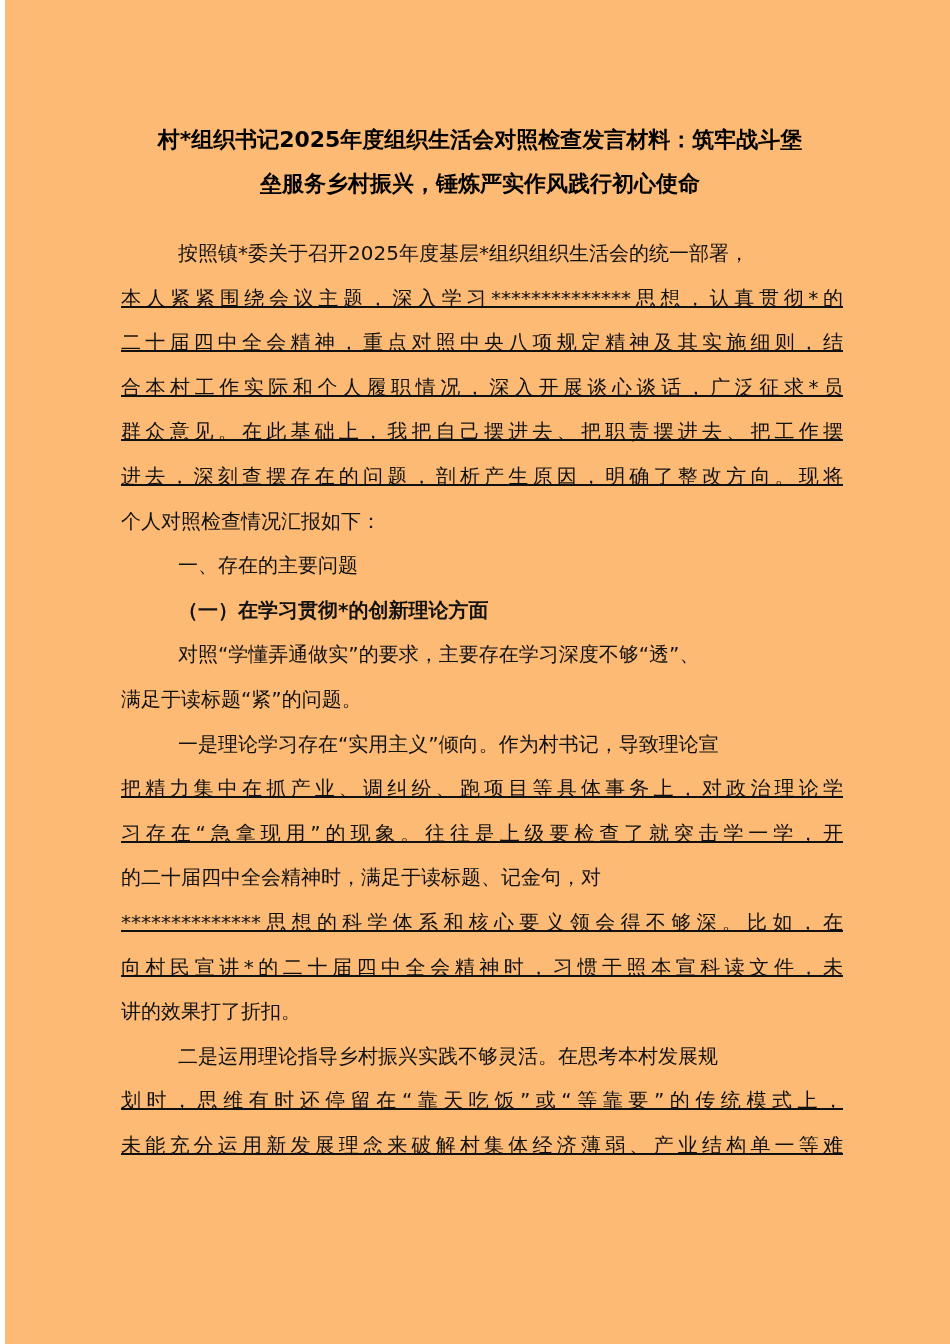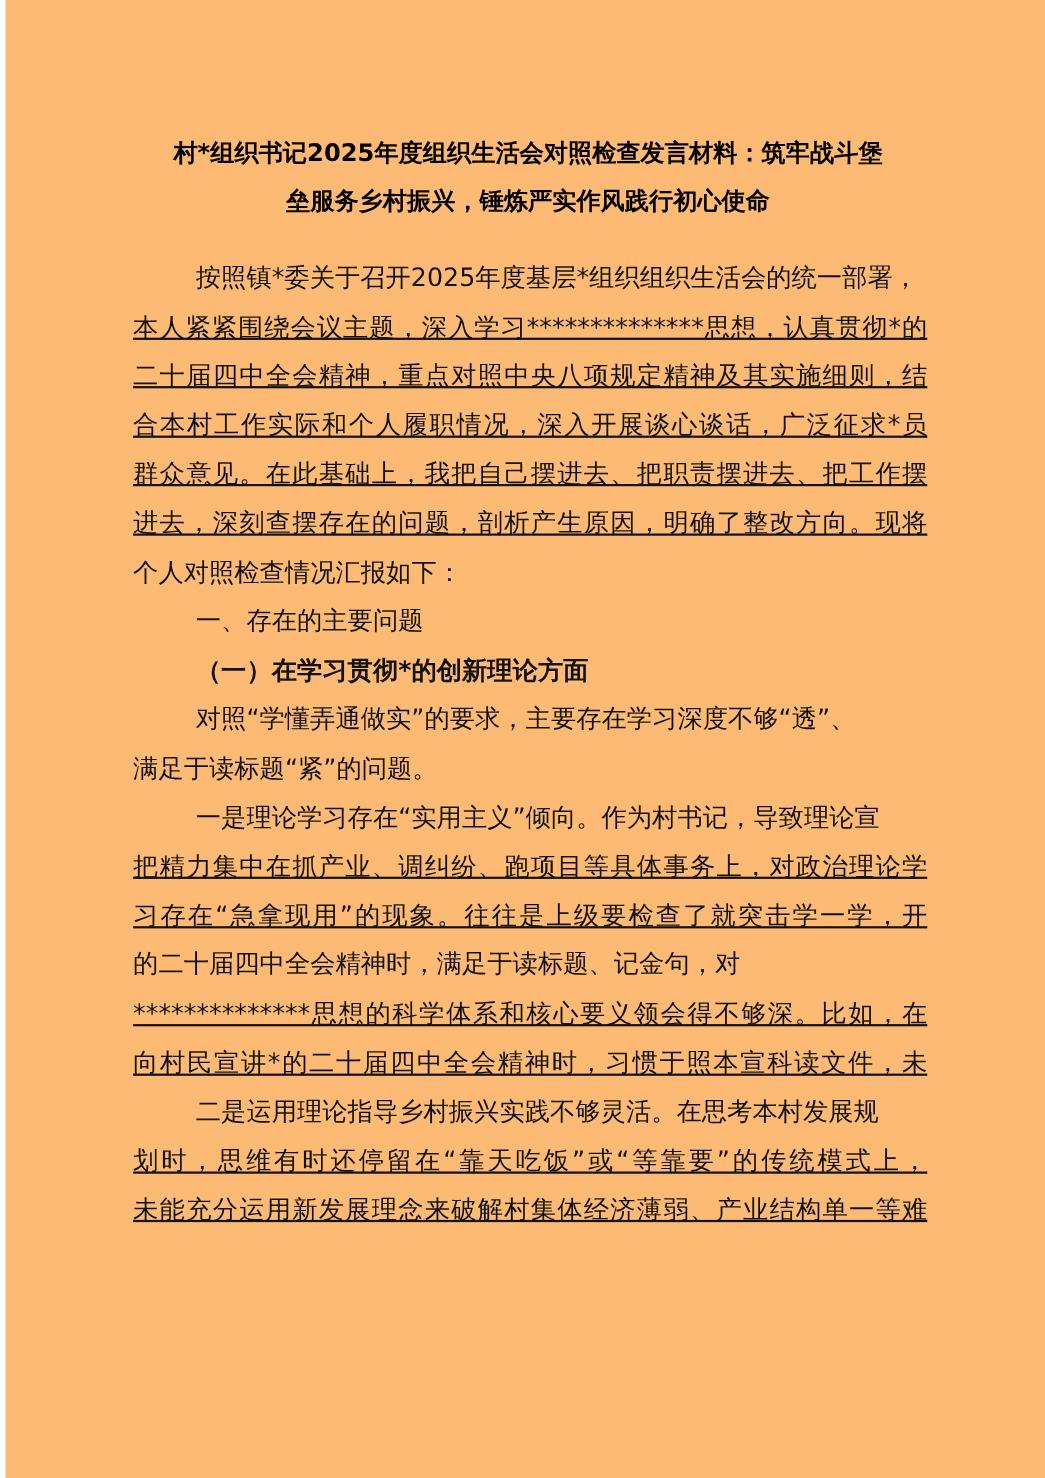--- a/index.html
+++ b/index.html
@@ -37,21 +37,21 @@
   }
   .title .tline {
     display: block;
     white-space: nowrap;
   }
   .body-text {
     position: absolute;
     left: 116px;
     top: 231px;
     width: 722px;
-    font-size: 23px;
+    font-size: 20px;
     line-height: 44.6px;
     color: #111111;
   }
   .line {
     display: block;
     white-space: nowrap;
     height: 44.6px;
     overflow: visible;
   }
   .indent {
@@ -93,19 +93,20 @@
 
     <span class="line indent">对照“学懂弄通做实”的要求，主要存在学习深度不够“透”、</span>
     <span class="line">满足于读标题“紧”的问题。</span>
 
     <span class="line indent">一是理论学习存在“实用主义”倾向。作为村书记，导致理论宣</span>
     <span class="line justify">把精力集中在抓产业、调纠纷、跑项目等具体事务上，对政治理论学</span>
     <span class="line justify">习存在“急拿现用”的现象。往往是上级要检查了就突击学一学，开</span>
     <span class="line">的二十届四中全会精神时，满足于读标题、记金句，对</span>
     <span class="line justify">**************思想的科学体系和核心要义领会得不够深。比如，在</span>
     <span class="line justify">向村民宣讲*的二十届四中全会精神时，习惯于照本宣科读文件，未</span>
+    <span class="line">讲的效果打了折扣。</span>
 
     <span class="line indent">二是运用理论指导乡村振兴实践不够灵活。在思考本村发展规</span>
     <span class="line justify">划时，思维有时还停留在“靠天吃饭”或“等靠要”的传统模式上，</span>
     <span class="line justify">未能充分运用新发展理念来破解村集体经济薄弱、产业结构单一等难</span>
   </div>
 
 </div>
 
 </body></html>

